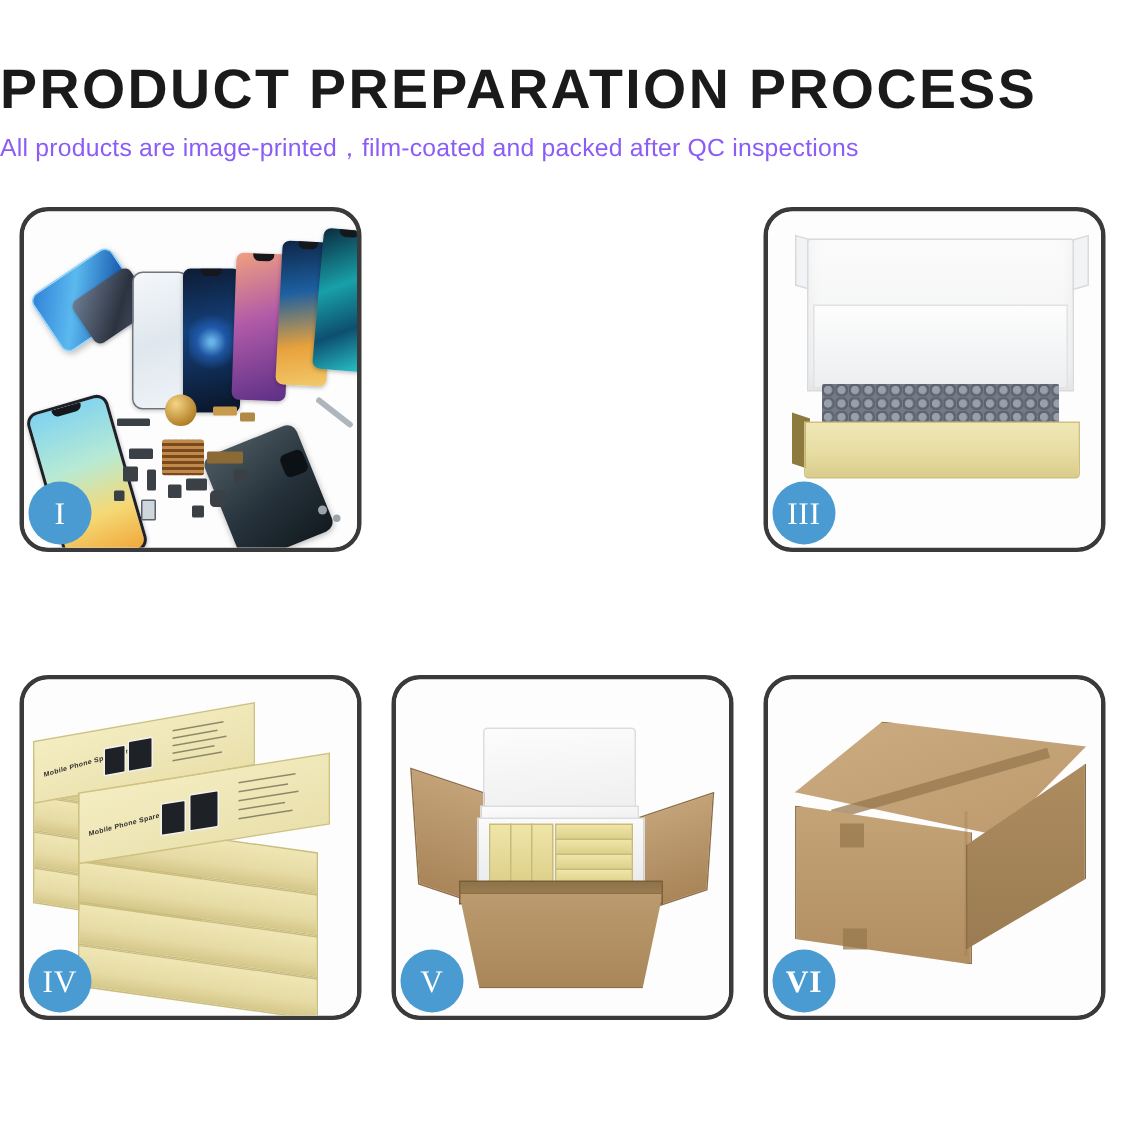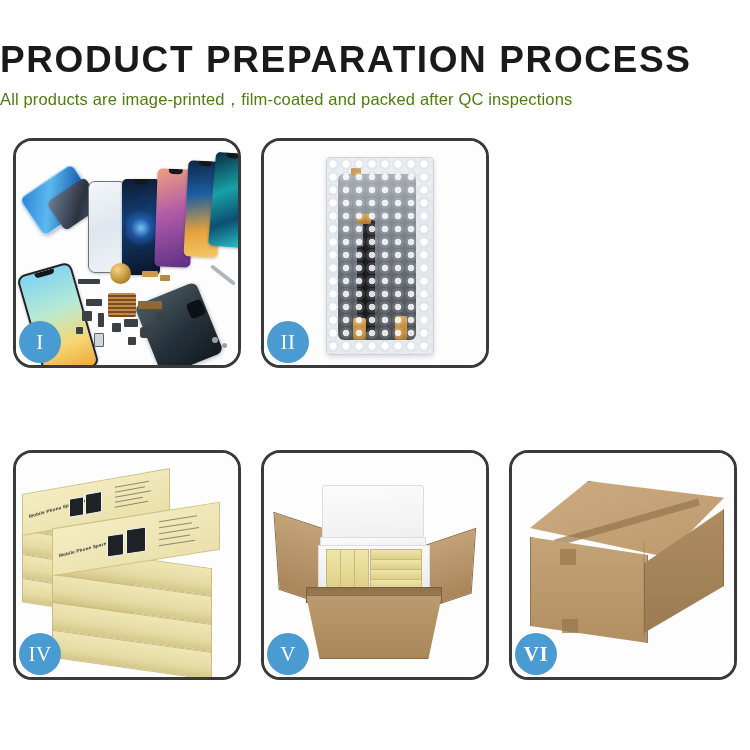--- a/index.html
+++ b/index.html
@@ -34,21 +34,21 @@
     color: #1a1a1a;
     white-space: nowrap;
     line-height: 44px;
   }
   #page-subtitle {
     position: absolute;
     top: 88px; left: 0; width: 750px;
     font-family: "Liberation Sans", sans-serif;
     font-size: 16.5px;
     font-weight: 400;
-    color: #4d7c0f;
+    color: #8b5cf6;
     letter-spacing: 0.15px;
     white-space: nowrap;
     line-height: 22px;
   }
 
   
   #panel-grid {
     position: absolute;
     top: 138px;
     left: 13px;
@@ -413,38 +413,35 @@
         <div class="scat" style="left:60px;top:186px;width:7px;height:7px;"></div>
         <div class="scat" style="left:140px;top:172px;width:9px;height:9px;"></div>
         <div class="scat" style="left:192px; top:132px; width:30px; height:4px; background:#aeb6bd; transform:rotate(38deg); border-radius:2px;"></div>
         <div class="scat" style="left:196px;top:196px;width:6px;height:6px;border-radius:50%;background:#9aa2aa;"></div>
         <div class="scat" style="left:206px;top:202px;width:5px;height:5px;border-radius:50%;background:#9aa2aa;"></div>
       </div>
     </div>
     <div class="badge">I</div>
   </div>
 
-  <div class="panel p2">
+
+  <div class="panel p3">
     <div class="panel-clip">
       <div class="art">
-        <div class="bag">
-          <div class="bag-inner"></div>
-          <div class="flex-strip" style="left:36px;top:62px;width:12px;height:112px;"></div>
-          <div class="flex-strip" style="left:30px;top:88px;width:8px;height:86px;"></div>
-          <div class="gold-tab" style="left:30px;top:56px;width:14px;height:10px;"></div>
-          <div class="gold-tab" style="left:26px;top:160px;width:13px;height:22px;"></div>
-          <div class="gold-tab" style="left:68px;top:158px;width:12px;height:24px;"></div>
-          <div class="sh" style="left:24px;top:10px;width:10px;height:8px;background:#c79d5c;border-radius:1px;"></div>
-          <div class="bubble-ov"></div>
-        </div>
+        <div class="box3-lidL"></div>
+        <div class="box3-lidR"></div>
+        <div class="box3-lid"></div>
+        <div class="box3-foam"></div>
+        <div class="box3-bubble"></div>
+        <div class="box3-side"></div>
+        <div class="box3-front"></div>
       </div>
     </div>
-    <div class="badge">II</div>
+    <div class="badge">III</div>
   </div>
-
 
   <div class="panel p4">
     <div class="panel-clip">
       <div class="art">
 
         <div class="stack-box" style="left:6px;top:62px;width:110px;height:22px;transform:skewY(9deg);"></div>
         <div class="stack-box" style="left:6px;top:86px;width:110px;height:22px;transform:skewY(9deg);"></div>
         <div class="stack-box" style="left:6px;top:110px;width:110px;height:22px;transform:skewY(9deg);"></div>
         <div class="stack-box" style="left:6px;top:134px;width:110px;height:22px;transform:skewY(9deg);"></div>
 

